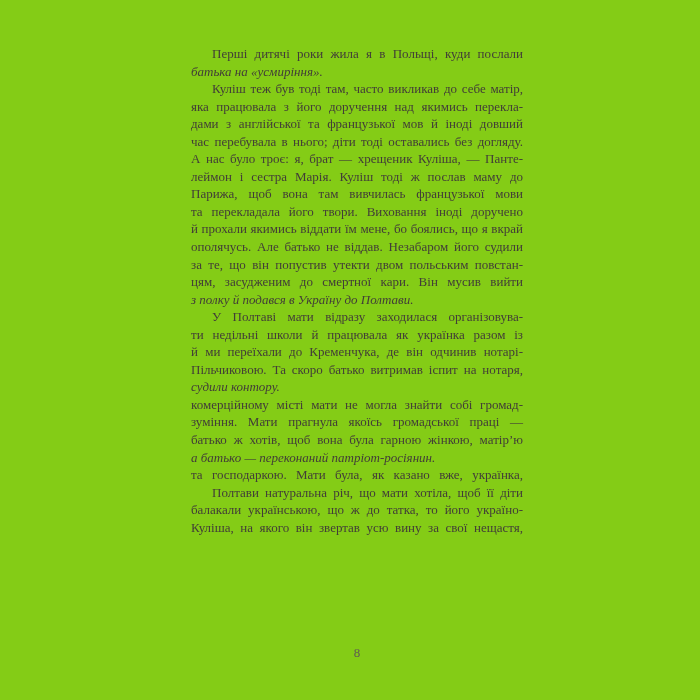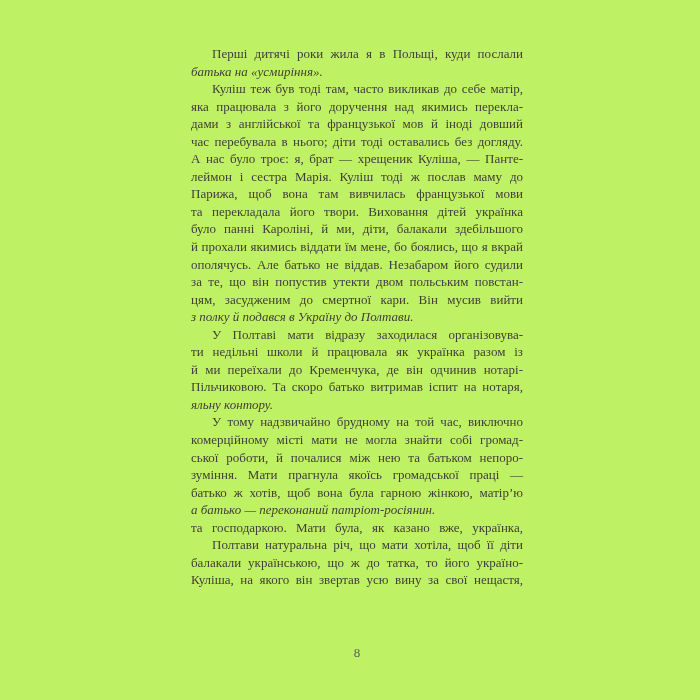--- a/index.html
+++ b/index.html
@@ -10,21 +10,21 @@
   body {
     width: 700px;
     height: 700px;
     position: relative;
     font-family: "Liberation Serif", "DejaVu Serif", serif;
     -webkit-font-smoothing: antialiased;
   }
   .sheet {
     position: absolute;
     inset: 0;
-    background: #bef264;
+    background: #84cc16;
     overflow: hidden;
   }
   .text-block {
     position: absolute;
     left: 191px;
     top: 45px;
     width: 332px;
     color: #423d38;
     font-size: 13px;
     line-height: 17.55px;
@@ -66,39 +66,36 @@
         <span class="line last">батька на «усмиріння».</span>
       </p>
       <p class="para">
         <span class="line first">Куліш теж був тоді там, часто викликав до себе матір,</span>
         <span class="line">яка працювала з його доручення над якимись перекла-</span>
         <span class="line">дами з англійської та французької мов й іноді довший</span>
         <span class="line">час перебувала в нього; діти тоді оставались без догляду.</span>
         <span class="line">А нас було троє: я, брат — хрещеник Куліша, — Панте-</span>
         <span class="line">леймон і сестра Марія. Куліш тоді ж послав маму до</span>
         <span class="line">Парижа, щоб вона там вивчилась французької мови</span>
-        <span class="line">та перекладала його твори. Виховання дітей українка</span>
-        <span class="line">було панні Кароліні, й ми, діти, балакали здебільшого</span>
+        <span class="line">та перекладала його твори. Виховання іноді доручено</span>
         <span class="line">й прохали якимись віддати їм мене, бо боялись, що я вкрай</span>
         <span class="line">ополячусь. Але батько не віддав. Незабаром його судили</span>
         <span class="line">за те, що він попустив утекти двом польським повстан-</span>
         <span class="line">цям, засудженим до смертної кари. Він мусив вийти</span>
         <span class="line last">з полку й подався в Україну до Полтави.</span>
       </p>
       <p class="para">
         <span class="line first">У Полтаві мати відразу заходилася організовува-</span>
         <span class="line">ти недільні школи й працювала як українка разом із</span>
         <span class="line">й ми переїхали до Кременчука, де він одчинив нотарі-</span>
         <span class="line">Пільчиковою. Та скоро батько витримав іспит на нотаря,</span>
-        <span class="line last">яльну контору.</span>
+        <span class="line last">судили контору.</span>
       </p>
       <p class="para">
-        <span class="line first">У тому надзвичайно брудному на той час, виключно</span>
         <span class="line">комерційному місті мати не могла знайти собі громад-</span>
-        <span class="line">ської роботи, й почалися між нею та батьком непоро-</span>
         <span class="line">зуміння. Мати прагнула якоїсь громадської праці —</span>
         <span class="line">батько ж хотів, щоб вона була гарною жінкою, матір’ю</span>
         <span class="line last">а батько — переконаний патріот-росіянин.</span>
         <span class="line">та господаркою. Мати була, як казано вже, українка,</span>
       </p>
       <p class="para">
         <span class="line first">Полтави натуральна річ, що мати хотіла, щоб її діти</span>
         <span class="line">балакали українською, що ж до татка, то його україно-</span>
         <span class="line">Куліша, на якого він звертав усю вину за свої нещастя,</span>
       </p>

